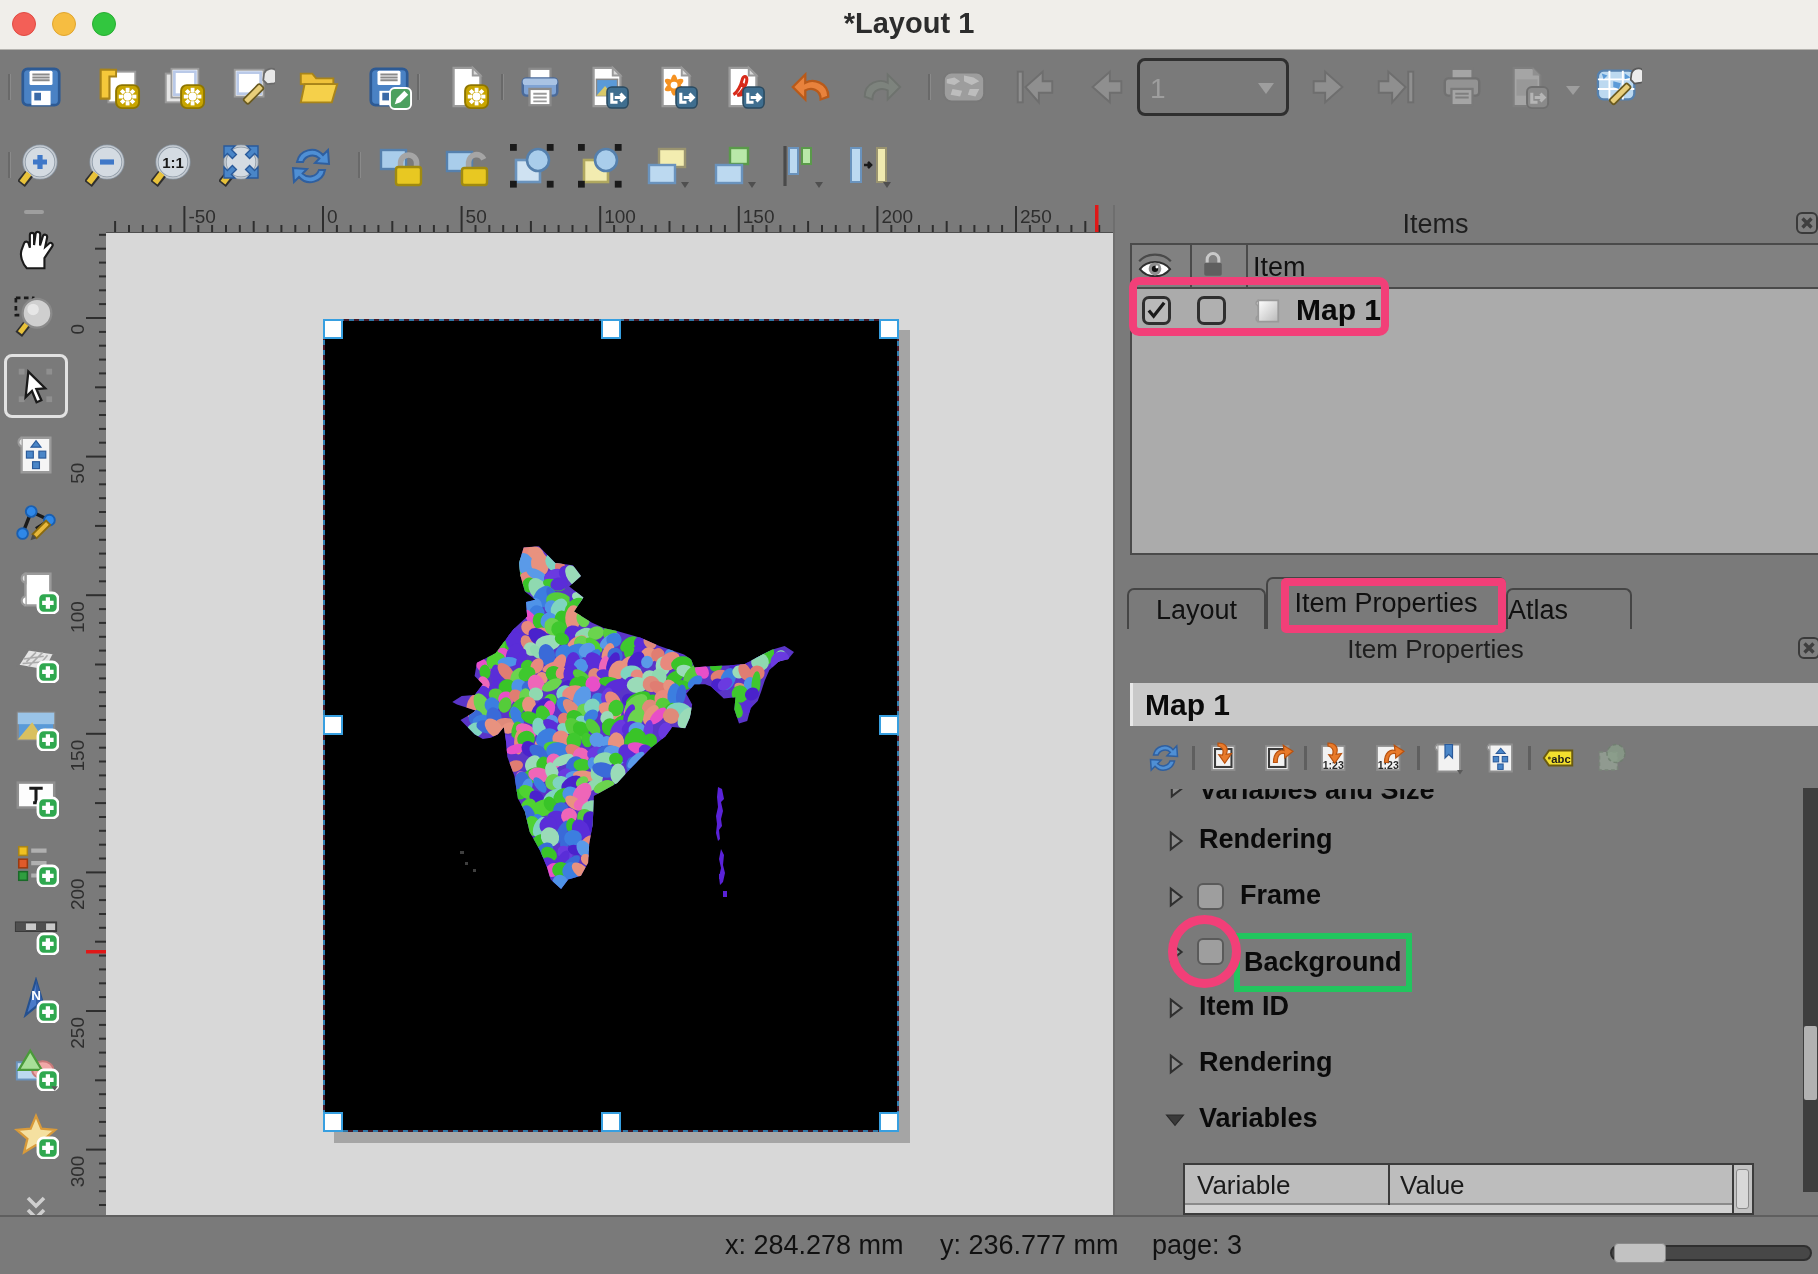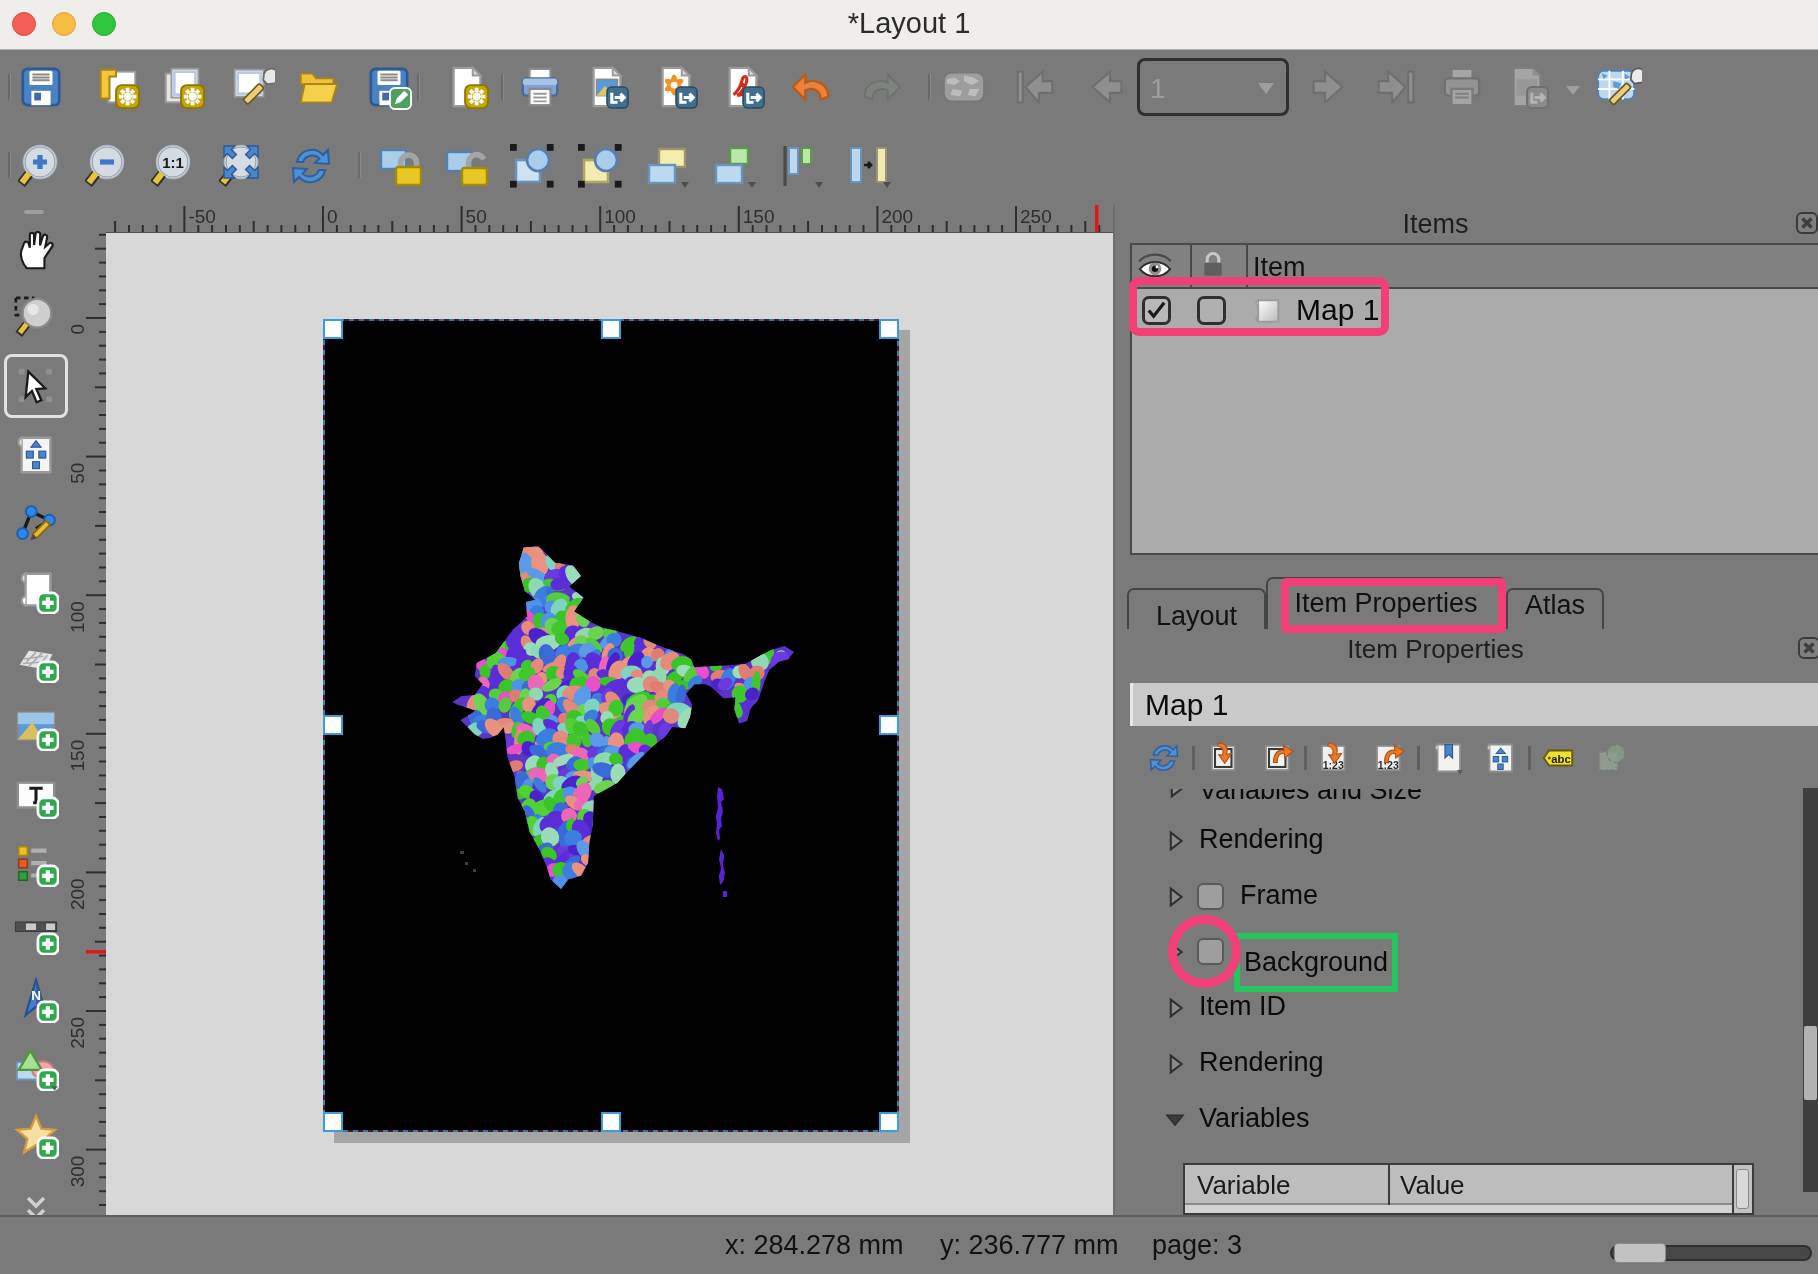--- a/index.html
+++ b/index.html
@@ -1,12 +1,12 @@
 <!DOCTYPE html>
-<html><head><meta charset="utf-8"><style>html,body{margin:0;padding:0}body{width:1818px;height:1274px;position:relative;background:#7a7a7a;font-family:"Liberation Sans",sans-serif;overflow:hidden}*{box-sizing:border-box}.abs{position:absolute}.sep1{position:absolute;width:3px;height:26px;background:#696969;border-right:1px solid #8a8a8a}.b{font-weight:normal}</style></head><body>
+<html><head><meta charset="utf-8"><style>html,body{margin:0;padding:0}body{width:1818px;height:1274px;position:relative;background:#7a7a7a;font-family:"Liberation Sans",sans-serif;overflow:hidden}*{box-sizing:border-box}.abs{position:absolute}.sep1{position:absolute;width:3px;height:26px;background:#696969;border-right:1px solid #8a8a8a}.b{font-weight:bold}</style></head><body>
 <div class="abs" style="left:0;top:0;width:1818px;height:50px;background:#f0eeea;border-bottom:1px solid #b5b3af">
     <div class="abs" style="left:12px;top:12px;width:24px;height:24px;border-radius:50%;background:#f35f57;border:1px solid #e04a42"></div>
     <div class="abs" style="left:52px;top:12px;width:24px;height:24px;border-radius:50%;background:#f6bd41;border:1px solid #e0a52f"></div>
     <div class="abs" style="left:92px;top:12px;width:24px;height:24px;border-radius:50%;background:#32c63f;border:1px solid #28ad33"></div>
     <div class="abs b" style="left:0;top:7px;width:1818px;text-align:center;font-size:29px;color:#2c2c2c">*Layout 1</div>
   </div>
 <div style="position:absolute;left:18px;top:64px"><svg viewBox="0 0 24 24" width="46" height="46">
       <rect x="2.5" y="2.5" width="19" height="19" rx="2.5" fill="#4a82c4" stroke="#2d5a94" stroke-width="1.4"></rect>
       <rect x="6" y="3.5" width="12" height="7.5" rx="0.8" fill="#fff"></rect>
       <path d="M7.5 5.5 h9 M7.5 7 h9 M7.5 8.5 h9" stroke="#8a8a8a" stroke-width="1"></path>
@@ -854,23 +854,23 @@
           <stop offset="0" stop-color="#ffffff"></stop>
           <stop offset="1" stop-color="#b9b9b9"></stop>
         </linearGradient>
       </defs>
       <path d="M5 3.5 h16 v17 h-16 Z" fill="url(#mg)" stroke="#9a9a9a" stroke-width="1.4"></path>
       <path d="M5 3.5 c-2.4 0.9 -2.4 3.8 0 4.7 Z" fill="#d9d9d9" stroke="#9a9a9a" stroke-width="1.2"></path>
       <path d="M5 20.5 c-2.4 -0.9 -2.4 -3.8 0 -4.7" fill="none" stroke="#9a9a9a" stroke-width="1.2"></path>
     </svg></div>
 <div class="abs b" style="left:1296px;top:293px;font-size:30px;color:#0a0a0a">Map 1</div>
 <div class="abs" style="left:1129px;top:277px;width:260px;height:59px;border:8px solid #f23f78;border-radius:10px"></div>
-<div class="abs" style="left:1127px;top:588px;width:139px;height:41px;border:2px solid #454545;border-bottom:none;border-radius:7px 7px 0 0;text-align:center;font-size:27px;color:#111;padding-top:11px">Layout</div>
+<div class="abs" style="left:1127px;top:588px;width:139px;height:41px;border:2px solid #454545;border-bottom:none;border-radius:7px 7px 0 0;text-align:center;font-size:27px;color:#111;padding-top:5px">Layout</div>
 <div class="abs" style="left:1266px;top:577px;width:240px;height:52px;border:2px solid #454545;border-bottom:none;border-radius:7px 7px 0 0;text-align:center;font-size:27px;color:#111;padding-top:9px">Item Properties</div>
-<div class="abs" style="left:1506px;top:588px;width:98px;height:41px;border:2px solid #454545;border-bottom:none;border-radius:7px 7px 0 0;text-align:center;font-size:27px;color:#111;">Atlas</div>
+<div class="abs" style="left:1506px;top:588px;width:126px;height:41px;border:2px solid #454545;border-bottom:none;border-radius:7px 7px 0 0;text-align:left;font-size:27px;color:#111;padding-top:5px">Atlas</div>
 <div class="abs" style="left:1281px;top:578px;width:225px;height:55px;border:8px solid #f23f78;border-radius:5px"></div>
 <div class="abs" style="left:1083px;top:634px;width:705px;text-align:center;font-size:26px;color:#1e1e1e">Item Properties</div>
 <div style="position:absolute;left:1797px;top:636px"><svg viewBox="0 0 24 24" width="24" height="24">
       <rect x="2" y="2" width="20" height="20" rx="5" fill="#7f7f7f" stroke="#3a3a3a" stroke-width="2"></rect>
       <path d="M7.5 7.5 L16.5 16.5 M16.5 7.5 L7.5 16.5" stroke="#3f3f3f" stroke-width="3.4"></path>
     </svg></div>
 <div class="abs" style="left:1130px;top:683px;width:688px;height:43px;background:#c9c9c9;border-left:3px solid #e8e8e8">
     <div class="b" style="position:absolute;left:12px;top:5px;font-size:30px;color:#0a0a0a">Map 1</div>
   </div>
 <div style="position:absolute;left:1146px;top:740px"><svg viewBox="0 0 24 24" width="36" height="36">

